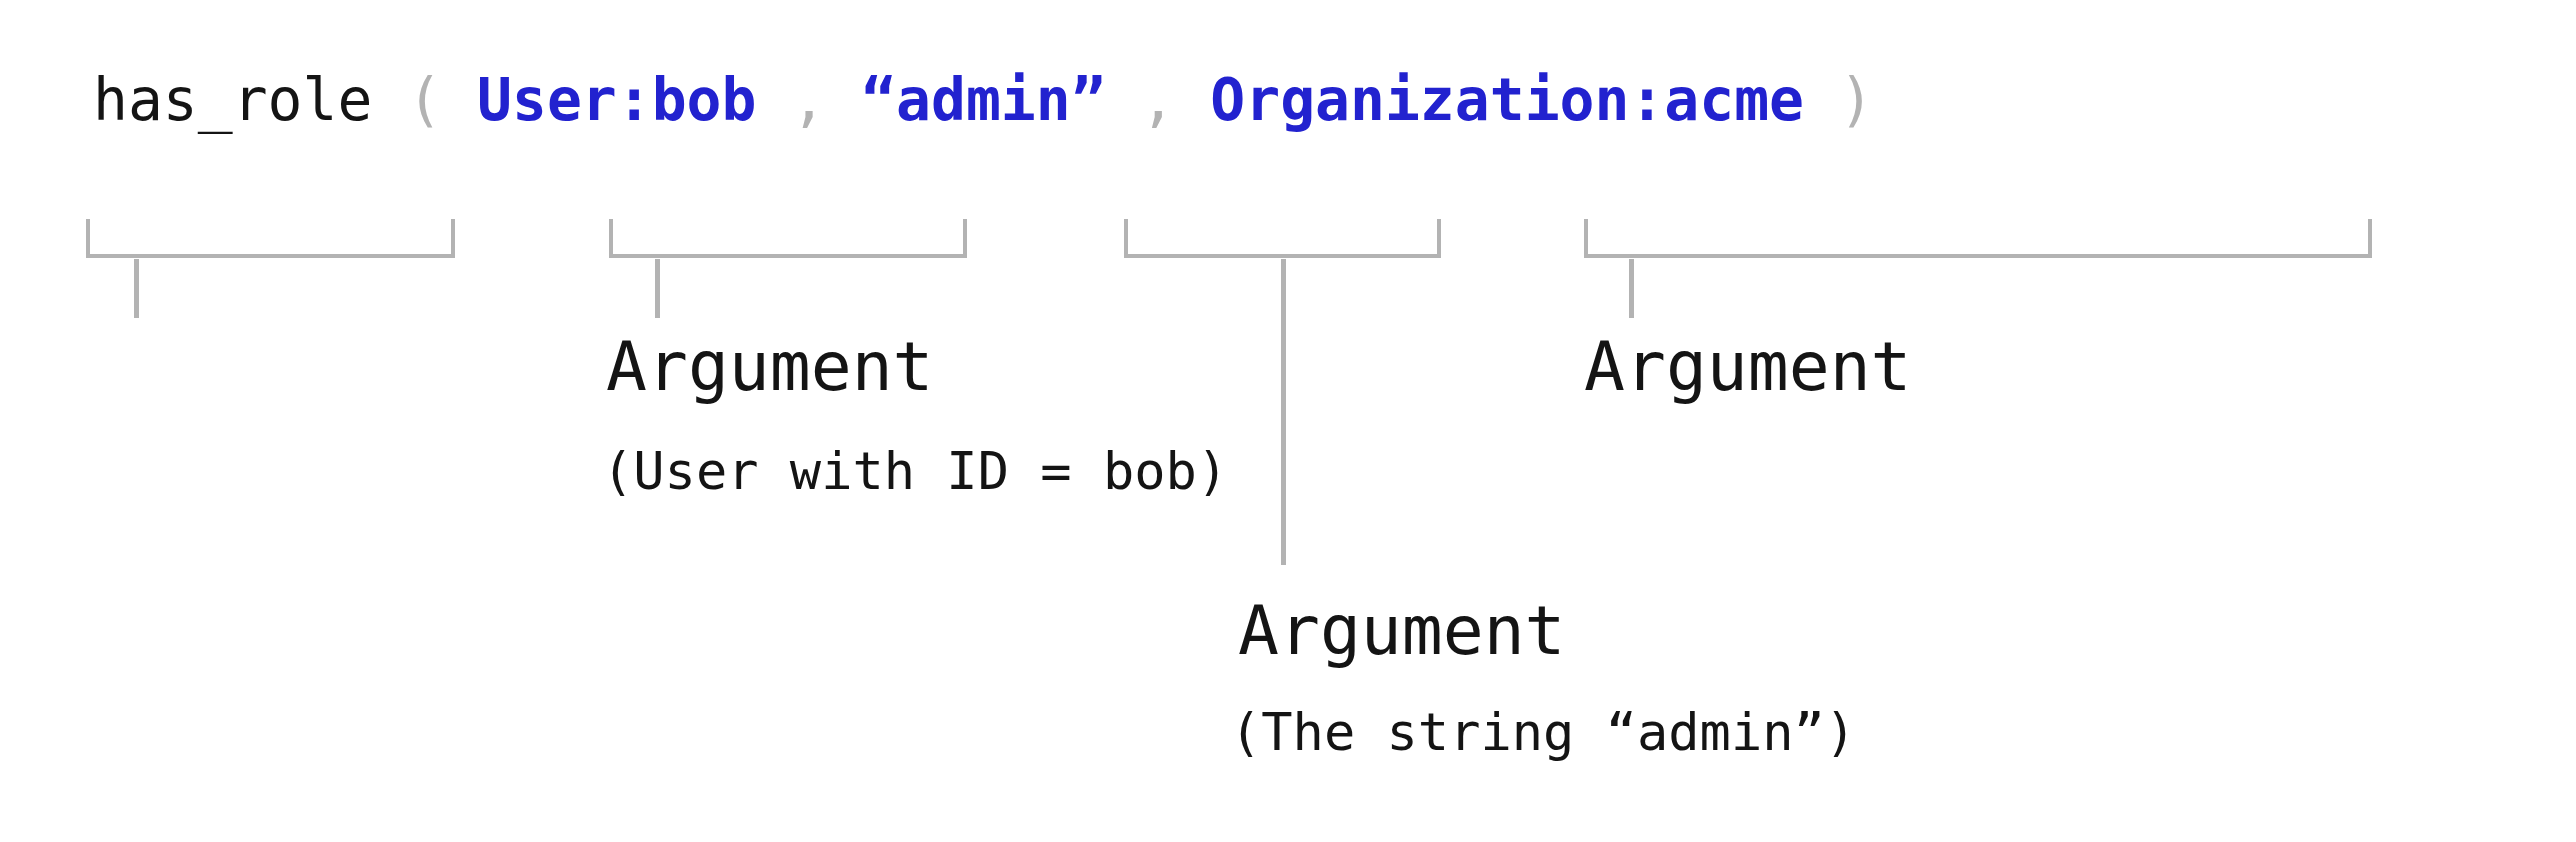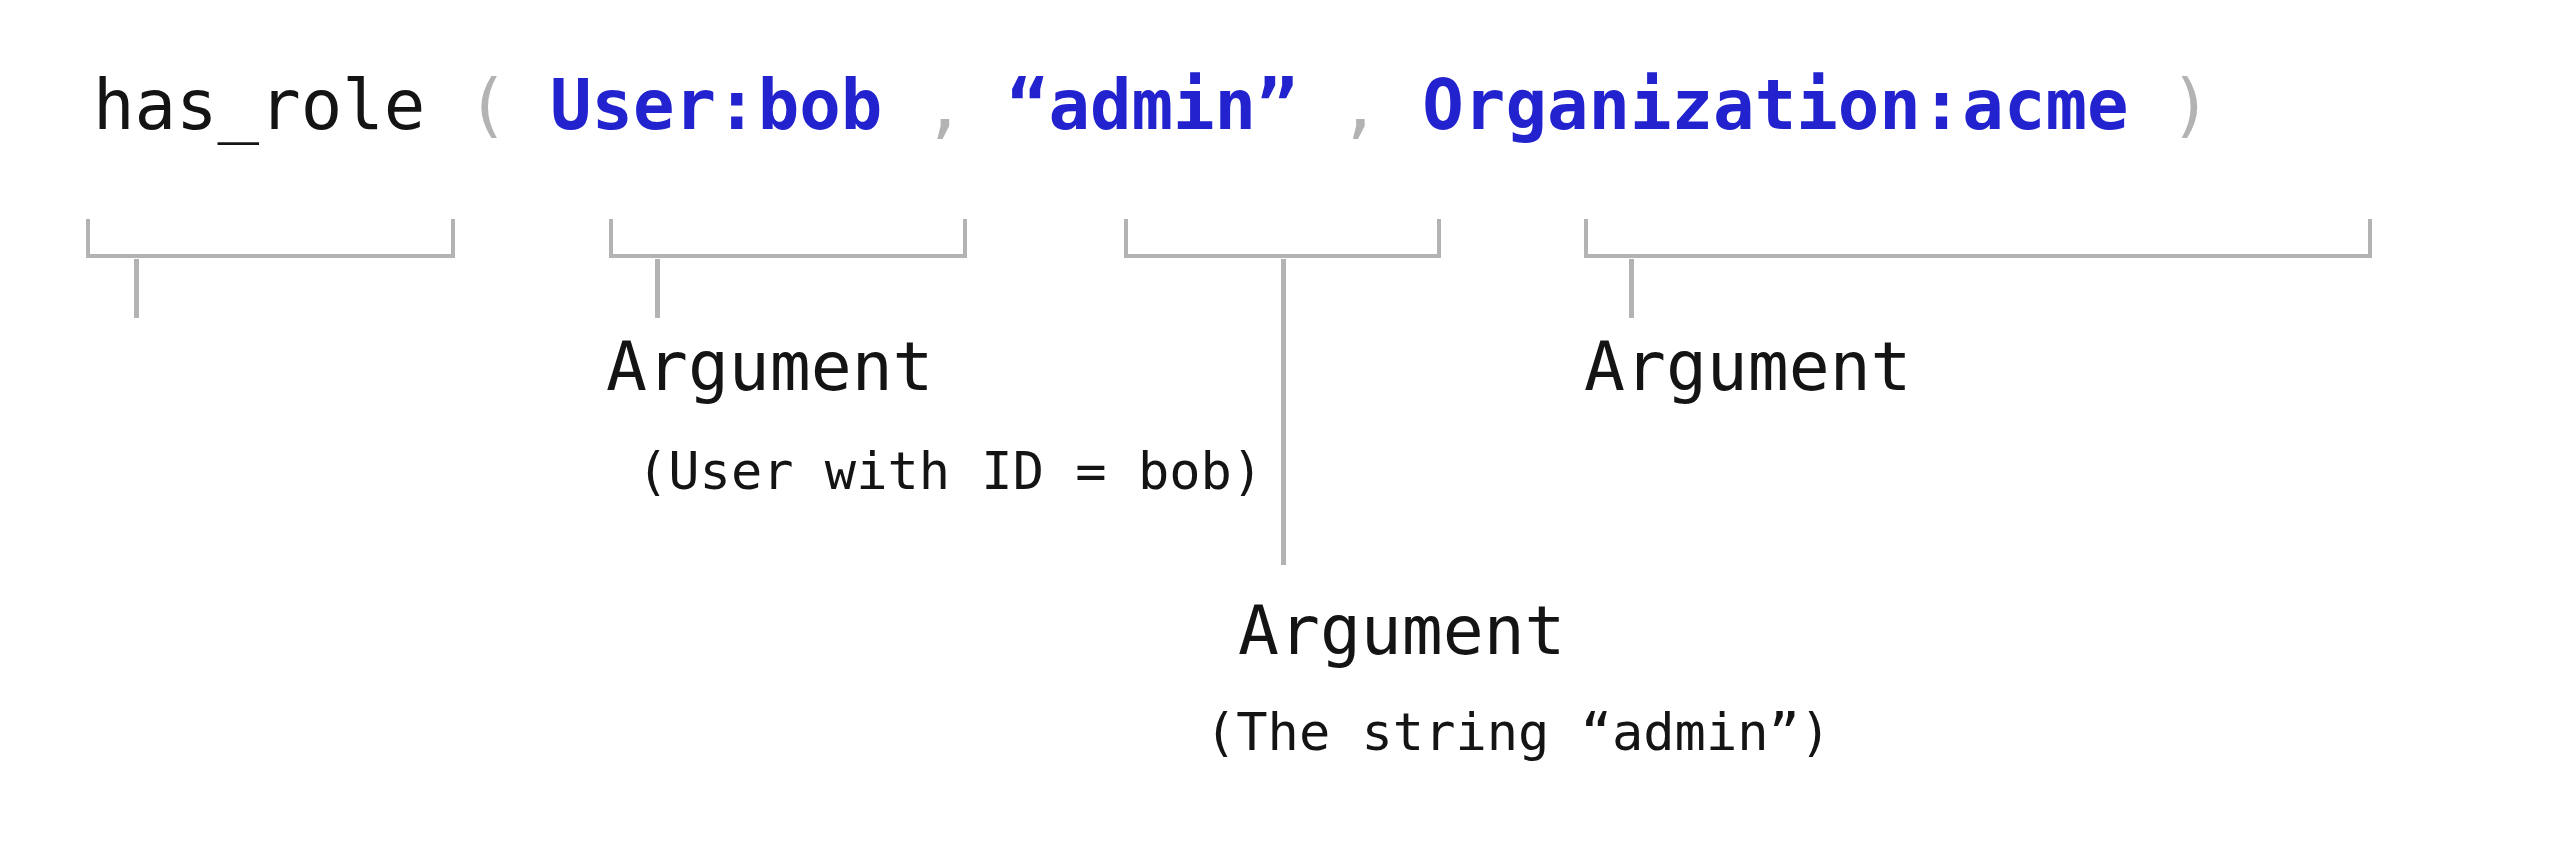--- a/index.html
+++ b/index.html
@@ -13,21 +13,21 @@
     height: 843px;
     background: var(--background, #ffffff);
     font-family: "DejaVu Sans Mono", "Liberation Mono", monospace;
     overflow: hidden;
   }
   
   .code {
     position: absolute;
     left: 93px;
     top: 71px;
-    font-size: 69px;
+    font-size: 58px;
     line-height: 1;
     white-space: pre;
     color: var(--ink, #141414);
     letter-spacing: 0;
   }
   .code .sep {
     color: var(--muted, #b3b3b3);
     padding: 0 0.602em;   
   }
   .code .sep-end {
@@ -85,21 +85,21 @@
   <div class="bracket" style="left:1124px; width:309px;"></div>
   <div class="bracket" style="left:1584px; width:780px;"></div>
 
   <div class="stem" style="left:134px;"></div>
   <div class="stem" style="left:655px;"></div>
   <div class="stem long" style="left:1281px;"></div>
   <div class="stem" style="left:1629px;"></div>
 
 
   <div class="callout-label" style="left:606px;  top:333px;">Argument</div>
-  <div class="callout-detail" style="left:637px;  top:445px;">(User with ID = bob)</div>
+  <div class="callout-detail" style="left:602px;  top:445px;">(User with ID = bob)</div>
 
   <div class="callout-label" style="left:1584px; top:333px;">Argument</div>
 
   <div class="callout-label" style="left:1238px; top:597px;">Argument</div>
-  <div class="callout-detail" style="left:1205px; top:706px;">(The string “admin”)</div>
+  <div class="callout-detail" style="left:1230px; top:706px;">(The string “admin”)</div>
 
 </div>
 
 
 </body></html>

